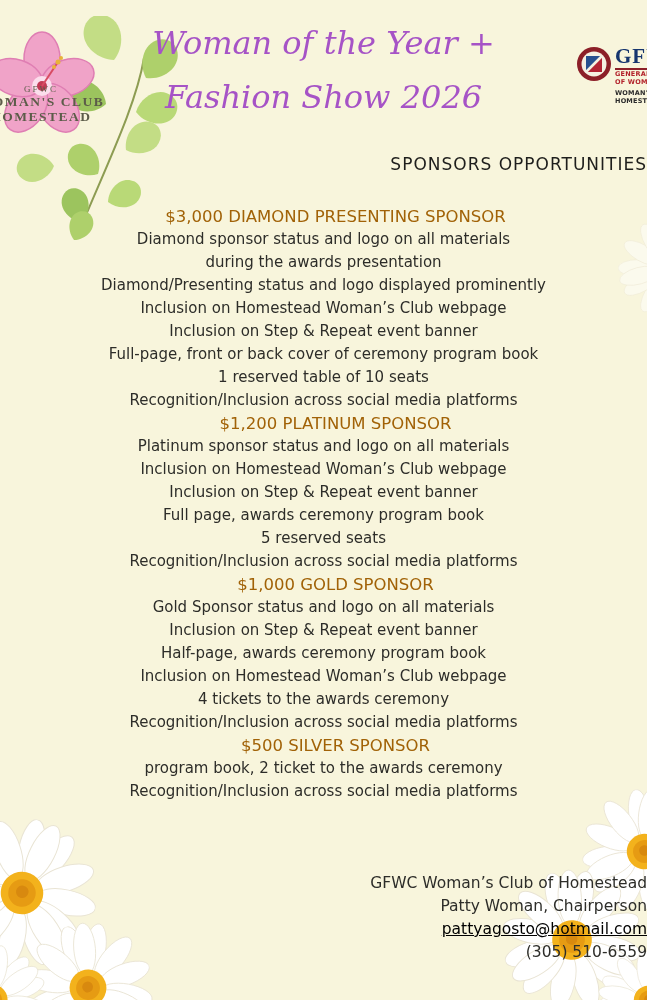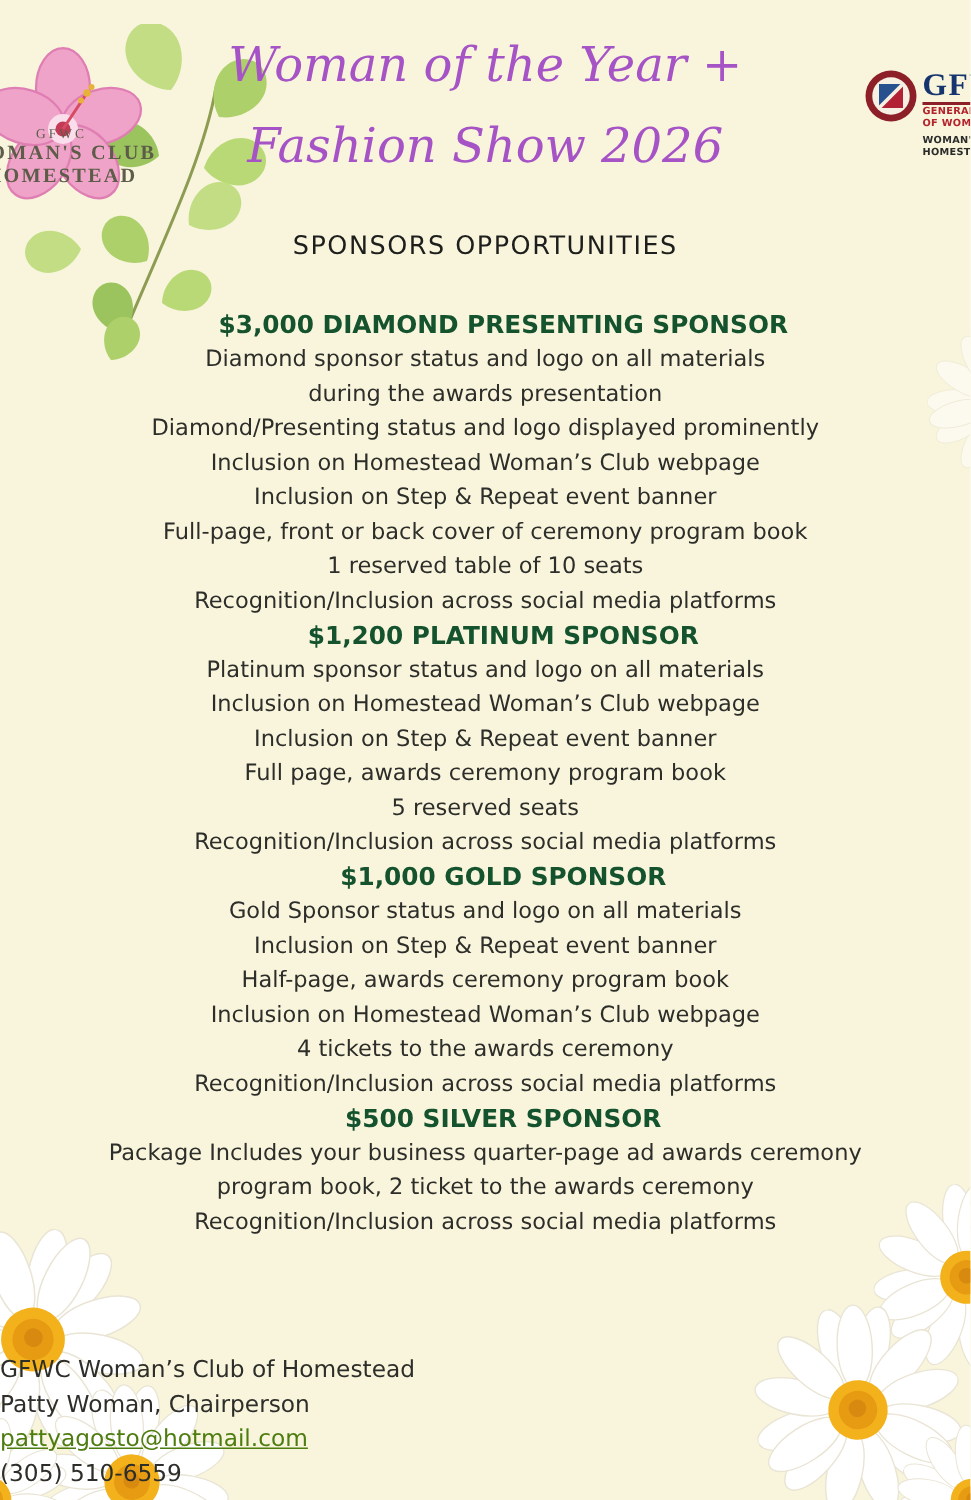--- a/index.html
+++ b/index.html
@@ -21,53 +21,53 @@
     font-style: italic;
     font-weight: normal;
     font-size: 32px;
     line-height: 54px;
     color: #a653c6;
     z-index: 5;
   }
   .subtitle {
     position: absolute;
     top: 154px; left: 0; right: 0;
-    text-align: center;
+    text-align: right;
     font-size: 17px;
     letter-spacing: 1px;
     color: #1e1e1c;
     z-index: 5;
   }
   
   .content {
     position: absolute;
     top: 205px; left: 0; right: 0;
     text-align: center;
     font-size: 15px;
     line-height: 23px;
     z-index: 5;
   }
   .heading {
-    font-weight: bold;
+    font-weight: normal;
     font-size: 16.5px;
-    color: #14532d;
+    color: #a16207;
     height: 23px;
     padding-left: 24px;
   }
   .line { height: 23px; color: #2d2d29; }
   
   .footer {
     position: absolute;
-    top: 902px; left: 0; right: 0;
-    text-align: left;
+    top: 872px; left: 0; right: 0;
+    text-align: right;
     font-size: 15.5px;
     line-height: 23px;
     z-index: 5;
   }
-  .email { text-decoration: underline; color: #4d7c0f; cursor: pointer; }
+  .email { text-decoration: underline; color: #000000; cursor: pointer; }
   
   .club-watermark {
     position: absolute;
     left: -52px; top: 84px;
     width: 186px;
     text-align: center;
     font-family: "Liberation Serif", serif;
     color: #5c5c49;
     z-index: 4;
   }
@@ -224,21 +224,20 @@
       <div class="line">Gold Sponsor status and logo on all materials</div>
       <div class="line">Inclusion on Step &amp; Repeat event banner</div>
       <div class="line">Half-page, awards ceremony program book</div>
       <div class="line">Inclusion on Homestead Woman’s Club webpage</div>
       <div class="line">4 tickets to the awards ceremony</div>
       <div class="line">Recognition/Inclusion across social media platforms</div>
     </div>
 
     <div>
       <div class="heading">$500 SILVER SPONSOR</div>
-      <div class="line">Package Includes your business quarter-page ad awards ceremony</div>
       <div class="line">program book, 2 ticket to the awards ceremony</div>
       <div class="line">Recognition/Inclusion across social media platforms</div>
     </div>
 
   </div>
 
   <div class="footer">
     <div>GFWC Woman’s Club of Homestead</div>
     <div>Patty Woman, Chairperson</div>
     <div><span class="email">pattyagosto@hotmail.com</span></div>

